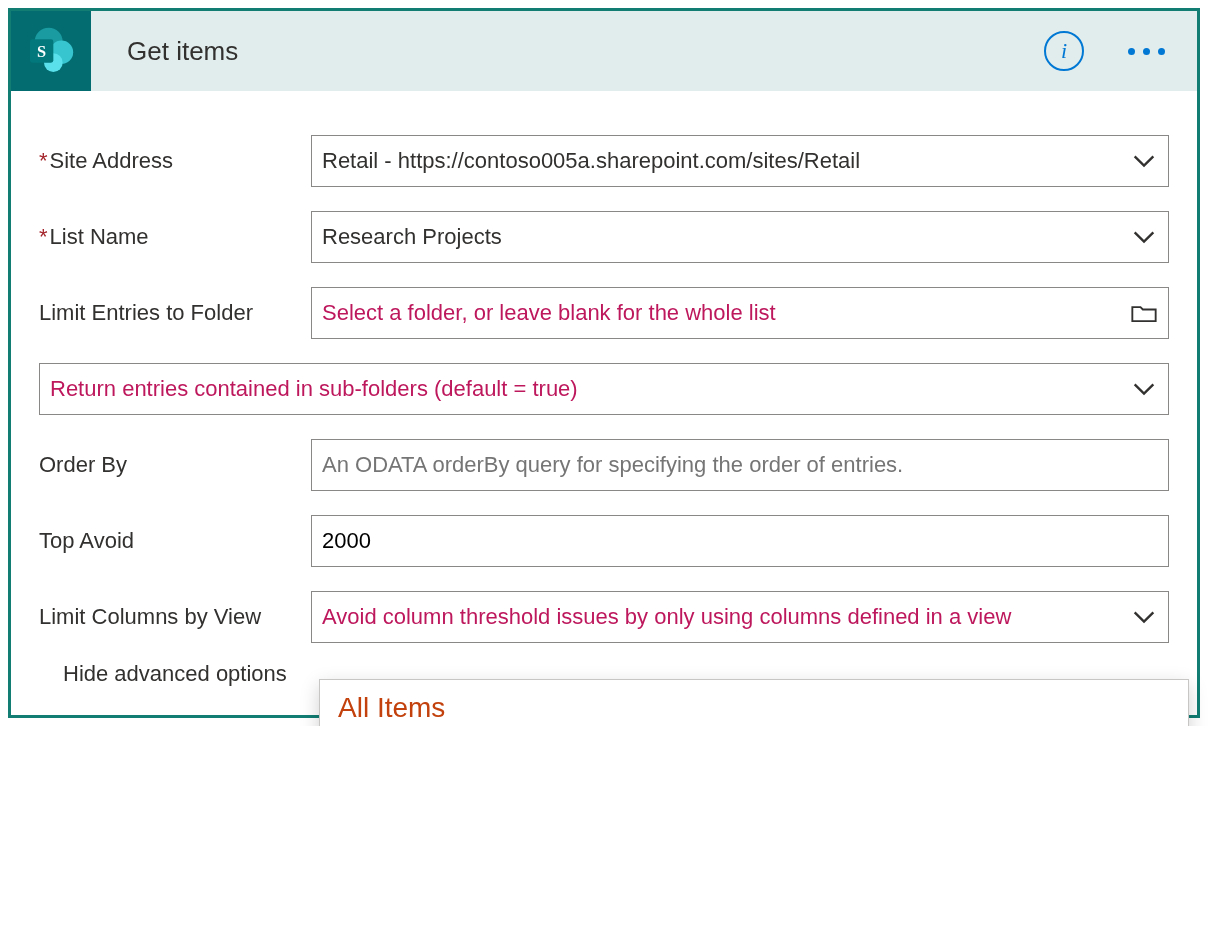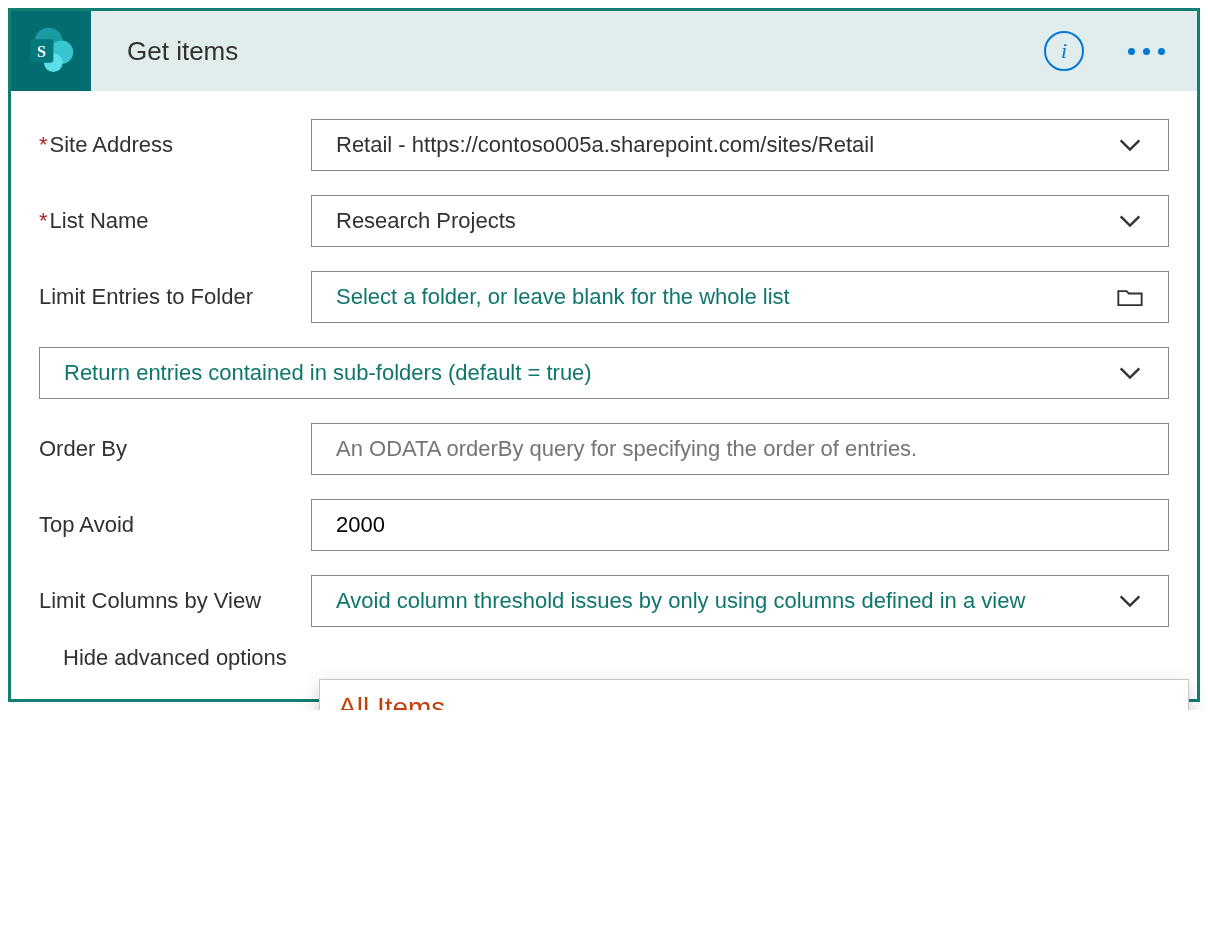--- a/index.html
+++ b/index.html
@@ -69,49 +69,50 @@
   .more-btn span {
     width: 7px; height: 7px; border-radius: 50%; background:#0078d4;
   }
   .body {
     padding: 28px 28px 20px 28px;
   }
   .row {
     display: flex;
     align-items: center;
     margin-bottom: 24px;
+    margin-top: 16px;
   }
   .label {
     width: 272px;
     font-size: 22px;
     font-weight: 400;
     color: #323130;
   }
   .req {
     color: #a4262c;
     margin-right: 2px;
   }
   .field {
     flex: 1;
     border: 1px solid #8a8886;
     height: 52px;
     display: flex;
     align-items: center;
-    padding: 0 24px;
+    padding: 0 10px;
     font-size: 22px;
     position: relative;
     background: #fff;
   }
   .field-text {
     flex: 1;
     white-space: nowrap;
     overflow: hidden;
   }
   .placeholder {
-    color: #0f766e;
+    color: #be185d;
   }
   .chevron {
     width: 28px;
     height: 28px;
     flex-shrink: 0;
   }
   .chevron svg { width: 100%; height: 100%; }
   .folder-icon {
     width: 28px; height: 28px; flex-shrink: 0;
   }

